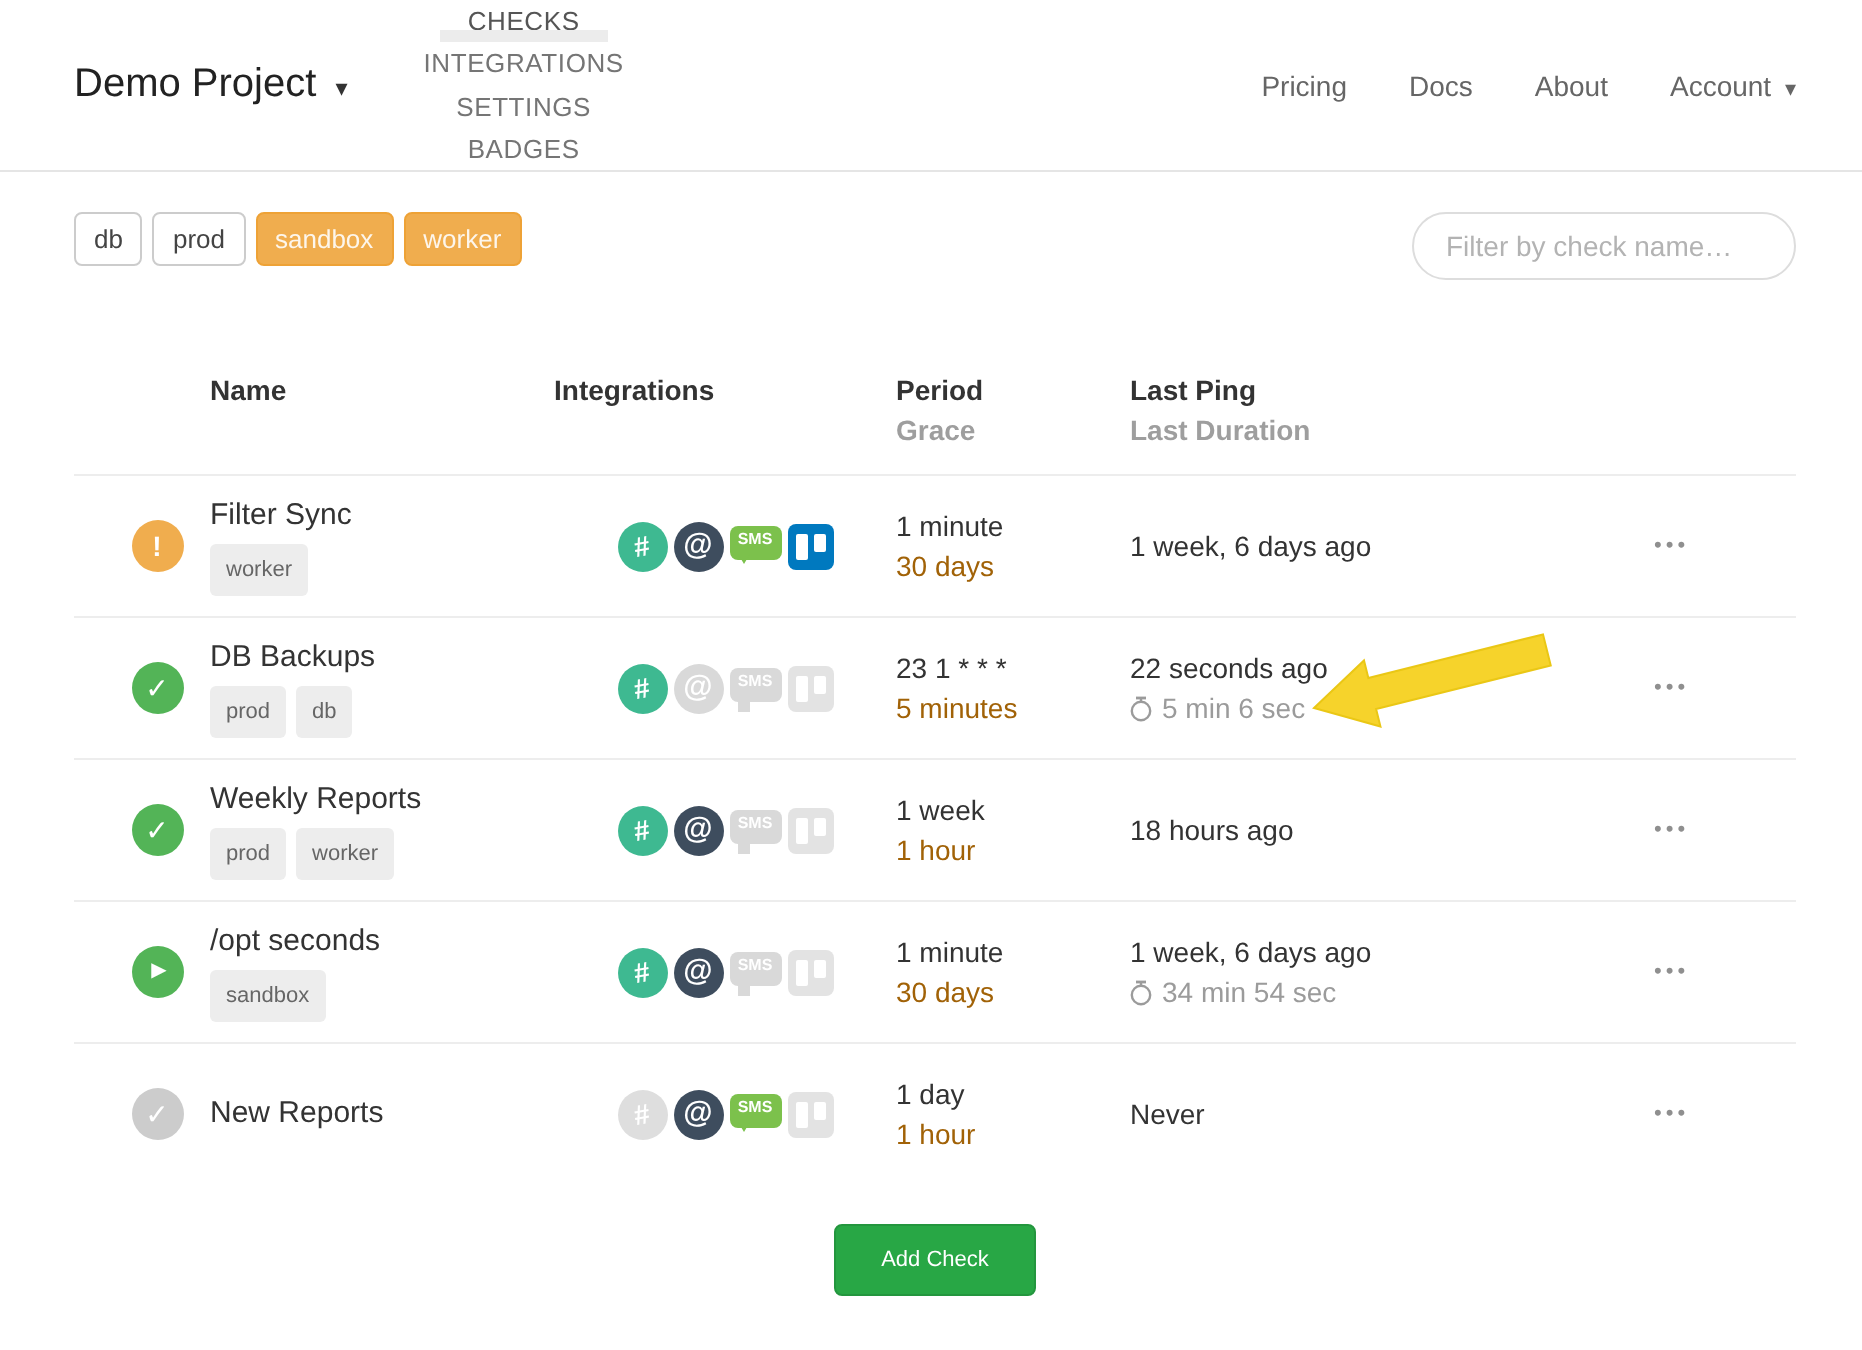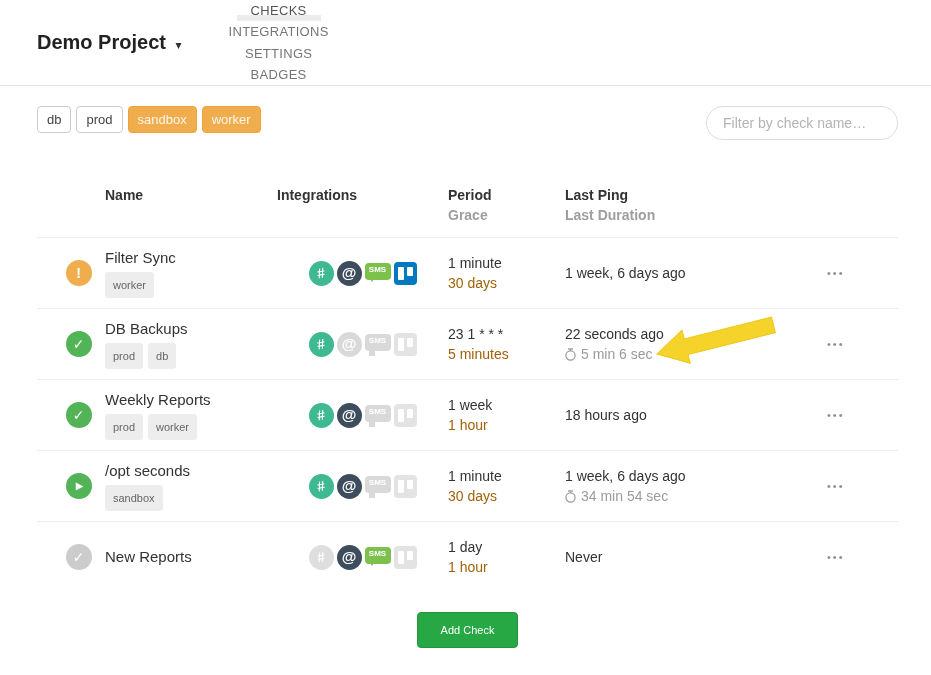--- a/index.html
+++ b/index.html
@@ -3,21 +3,21 @@
 <meta charset="utf-8">
 <style>
   * { margin:0; padding:0; box-sizing:border-box; }
   html,body { width:931px; height:675px; background:#fff; overflow:hidden;
     font-family:"Liberation Sans","DejaVu Sans",sans-serif; color:#333; font-size:14px; }
   .container { width:861px; margin-left:37px; }
 
   
   .topnav { height:86px; border-bottom:1px solid #e5e5e5; }
   .topnav-inner { display:flex; align-items:center; height:100%; }
-  .brand { font-size:20px; font-weight:bold; color:#222; margin-right:33px; cursor:pointer; white-space:nowrap; }
+  .brand { font-size:20px; font-weight:normal; color:#222; margin-right:24px; cursor:pointer; white-space:nowrap; }
   .brand .caret { font-size:12px; color:#333; margin-left:4px; }
   .nav-tabs { display:flex; height:100%; align-items:center;flex-direction:column; }
   .tab { position:relative; height:100%; display:flex; align-items:center; padding:0 14px;
     font-size:13px; color:#757575; letter-spacing:.3px; cursor:pointer; }
   .tab.active { color:#555; }
   .tab.active::after { content:""; position:absolute; left:0; right:0; bottom:0; height:6px; background:#ececec; }
   .nav-links { margin-left:auto; display:flex; align-items:center; gap:31px; }
   .nav-link { font-size:14px; color:#666; cursor:pointer; white-space:nowrap; }
   .nav-link .caret { font-size:11px; margin-left:3px; }
 
@@ -101,20 +101,29 @@
     <div class="brand">
       <span>Demo Project</span>
       <span class="caret">▾</span>
     </div>
     <div class="nav-tabs">
       <div class="tab active">CHECKS</div>
       <div class="tab">INTEGRATIONS</div>
       <div class="tab">SETTINGS</div>
       <div class="tab">BADGES</div>
     </div>
+    <div class="nav-links">
+      <span class="nav-link">Pricing</span>
+      <span class="nav-link">Docs</span>
+      <span class="nav-link">About</span>
+      <span class="nav-link">
+        <span>Account</span>
+        <span class="caret">▾</span>
+      </span>
+    </div>
   </div>
 </div>
 
 <div class="container filter-row">
   <div class="tag-btns">
     <button class="tag-btn">db</button>
     <button class="tag-btn">prod</button>
     <button class="tag-btn selected">sandbox</button>
     <button class="tag-btn selected">worker</button>
   </div>

